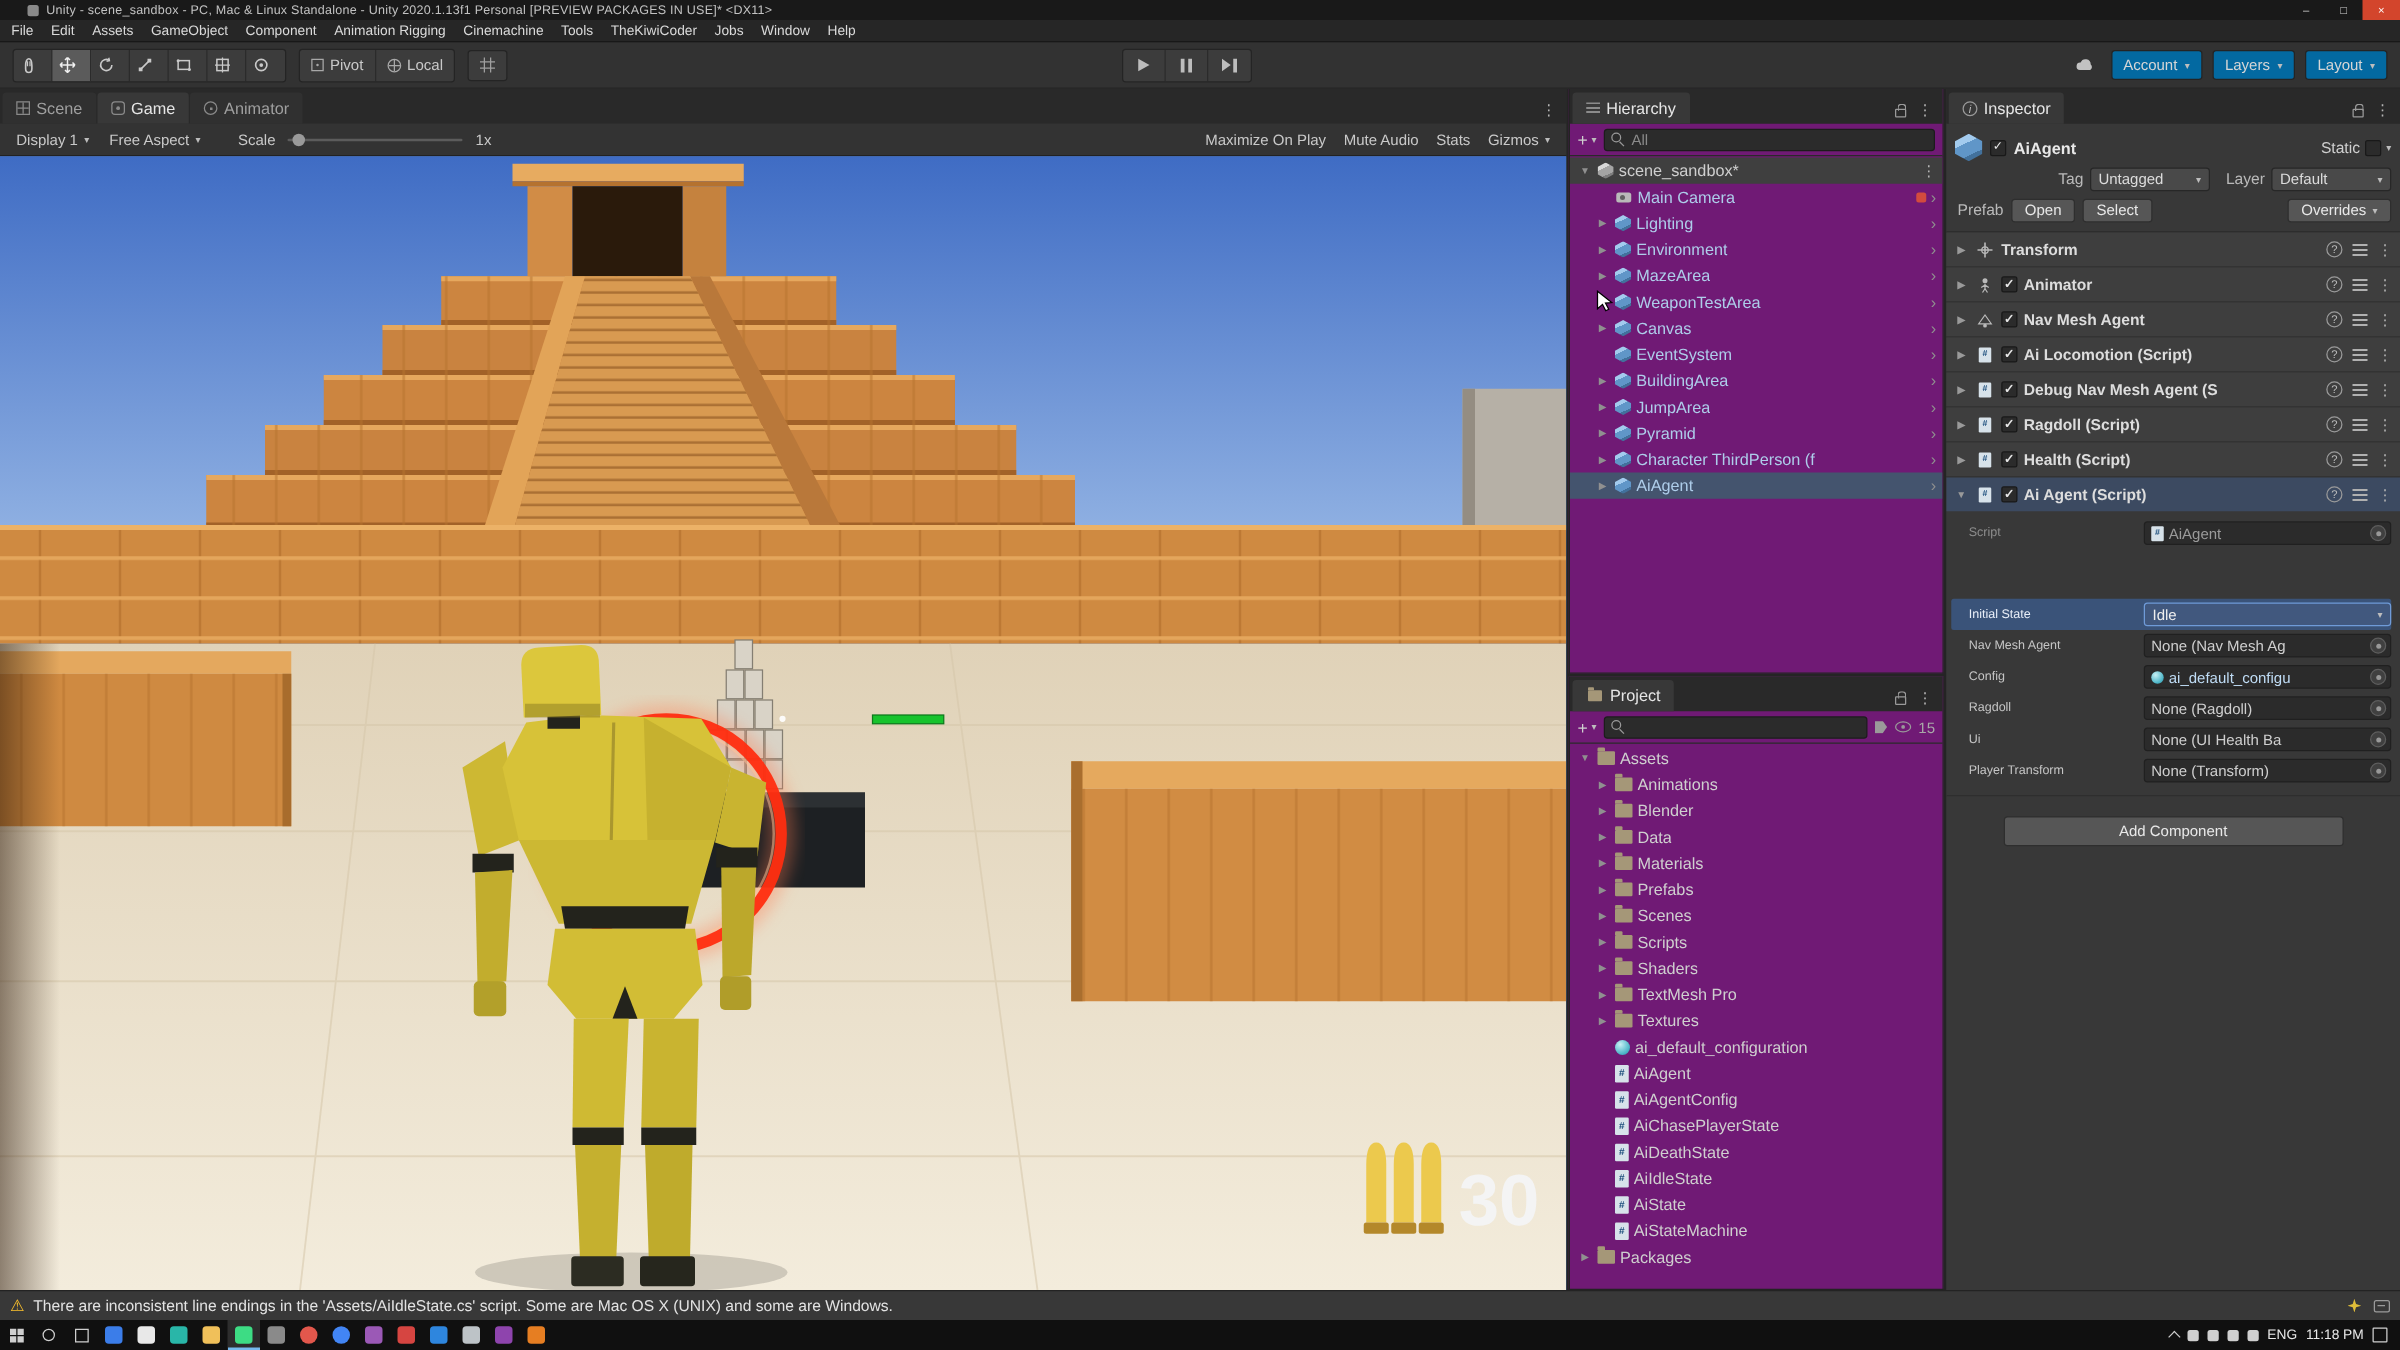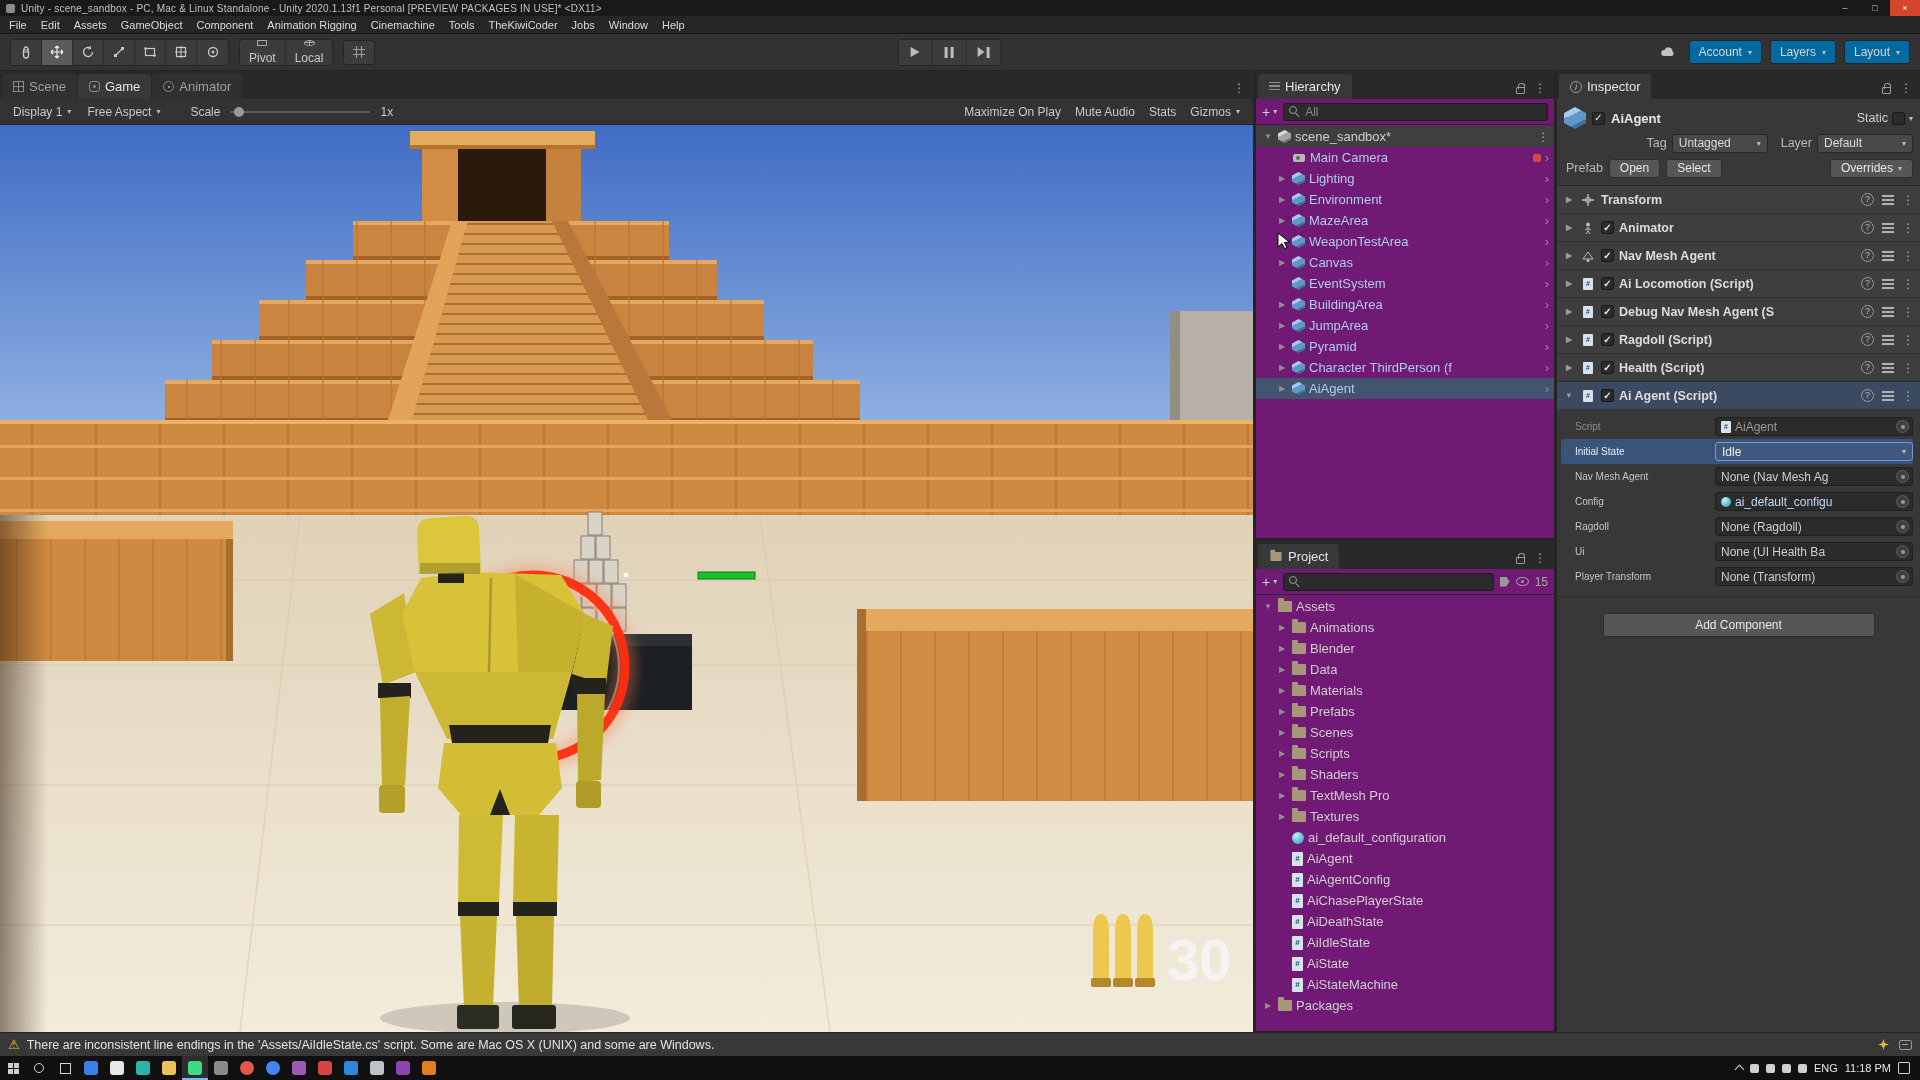--- a/index.html
+++ b/index.html
@@ -1,30 +1,30 @@
 <!DOCTYPE html>
 <html><head>
 <meta charset="utf-8">
 <style>
 *{margin:0;padding:0;box-sizing:border-box;}
 html,body{width:1920px;height:1080px;overflow:hidden;}
 body{background:#383838;font-family:"Liberation Sans",sans-serif;color:#d2d2d2;font-size:13px;}
 
 
-.titlebar{height:16px;background:#191919;display:flex;align-items:center;gap:6px;padding-left:6px;font-size:10px;color:#c2c2c2;}
+.titlebar{height:16px;background:#191919;display:flex;align-items:center;gap:6px;padding-left:22px;font-size:10px;color:#c2c2c2;}
 .unity-logo{width:9px;height:9px;background:#8a8a8a;border-radius:2px;flex:none;}
 .tb-title{flex:1;white-space:nowrap;overflow:hidden;letter-spacing:.2px;}
 .win-controls{display:flex;height:16px;flex:none;}
 .win-btn{width:30px;display:flex;align-items:center;justify-content:center;font-size:9px;color:#cfcfcf;}
 .win-btn.close{background:#d3452c;color:#fff;}
 .menubar{height:18px;background:#262626;border-bottom:1px solid #151515;display:flex;align-items:center;padding-left:2px;font-size:11px;}
 .menu-item{padding:2px 7px;color:#dadada;}
 .toolbar{height:37px;background:#323232;border-bottom:1px solid #242424;display:flex;align-items:center;padding:0 10px;position:relative;}
 .tool-group{display:flex;border:1px solid #242424;border-radius:3px;overflow:hidden;background:#3c3c3c;flex:none;}
-.tool-btn{height:25px;min-width:31px;display:flex;align-items:center;justify-content:center;gap:5px;border-right:1px solid #2b2b2b;color:#c9c9c9;padding:0 5px;flex-direction:column;}
+.tool-btn{height:25px;min-width:31px;display:flex;align-items:center;justify-content:flex-start;gap:5px;border-right:1px solid #2b2b2b;color:#c9c9c9;padding:0 5px;}
 .tool-btn:last-child{border-right:none;}
 .tool-btn.selected{background:#5b5b5b;color:#fff;}
 .tool-btn.labeled{padding:0 9px;font-size:12px;}
 .single-btn{margin-left:10px;border:1px solid #242424;border-radius:3px;background:#3c3c3c;height:25px;width:32px;display:flex;align-items:center;justify-content:center;flex:none;}
 .play-controls{position:absolute;left:50%;transform:translateX(-60%);display:flex;border:1px solid #242424;border-radius:3px;background:#3c3c3c;}
 .play-btn{width:34px;height:25px;display:flex;align-items:center;justify-content:center;border-right:1px solid #2b2b2b;}
 .play-btn:last-child{border-right:none;}
 .tri{width:0;height:0;border-left:9px solid #bdbdbd;border-top:5.5px solid transparent;border-bottom:5.5px solid transparent;}
 .pause-bars{display:flex;gap:3px;}
 .pause-bars i{width:3px;height:11px;background:#bdbdbd;display:block;}
@@ -128,21 +128,21 @@
 .comp{border-bottom:1px solid #2e2e2e;}
 .comp-h{height:27px;display:flex;align-items:center;gap:5px;padding:0 6px;background:#3e3e3e;font-weight:bold;color:#dddddd;}
 .comp-h.active{background:#3c4a61;}
 .comp-h .fold{width:12px;font-size:8px;color:#9a9a9a;text-align:center;flex:none;line-height:1;}
 .cicon{width:16px;display:flex;justify-content:center;flex:none;}
 .comp-right{margin-left:auto;display:flex;align-items:center;gap:8px;font-weight:normal;}
 .icon-help{width:13px;height:13px;border-radius:50%;border:1px solid #9a9a9a;color:#bdbdbd;font-size:9px;display:flex;align-items:center;justify-content:center;line-height:1;}
 .icon-preset{width:12px;height:10px;background:repeating-linear-gradient(#b0b0b0 0 2px,transparent 2px 4px);}
 .fields{padding:5px 7px 7px 4px;}
 .f-row{display:flex;align-items:center;height:25px;gap:4px;padding-left:14px;}
-.f-row.sel{background:#3a5379;border-radius:2px;}
+.f-row.sel{background:#3a5379;border-radius:2px;margin-top:40px;}
 .f-label{width:136px;color:#c5c5c5;flex:none;font-size:10px;white-space:nowrap;overflow:hidden;}
 .f-label.dim{color:#8d8d8d;}
 .obj-field{flex:1;display:flex;align-items:center;gap:4px;background:#2b2b2b;border:1px solid #202020;border-radius:3px;height:19px;padding:0 3px 0 5px;color:#cfcfcf;font-size:12px;overflow:hidden;white-space:nowrap;}
 .obj-field.dim{color:#9a9a9a;}
 .linkish{color:#bfdcf5;}
 .picker{width:13px;height:13px;border-radius:50%;background:#404040;border:1px solid #5d5d5d;position:relative;flex:none;margin-left:auto;}
 .picker::after{content:"";position:absolute;inset:3.5px;border-radius:50%;background:#989898;}
 .f-dd{flex:1;display:flex;align-items:center;gap:6px;background:#41587e;border:1px solid #6f9bd8;border-radius:3px;height:19px;padding:0 6px;color:#eeeeee;font-size:12px;}
 .f-dd .arw{margin-left:auto;}
 .addcomp-wrap{display:flex;justify-content:center;padding:16px 0;}

